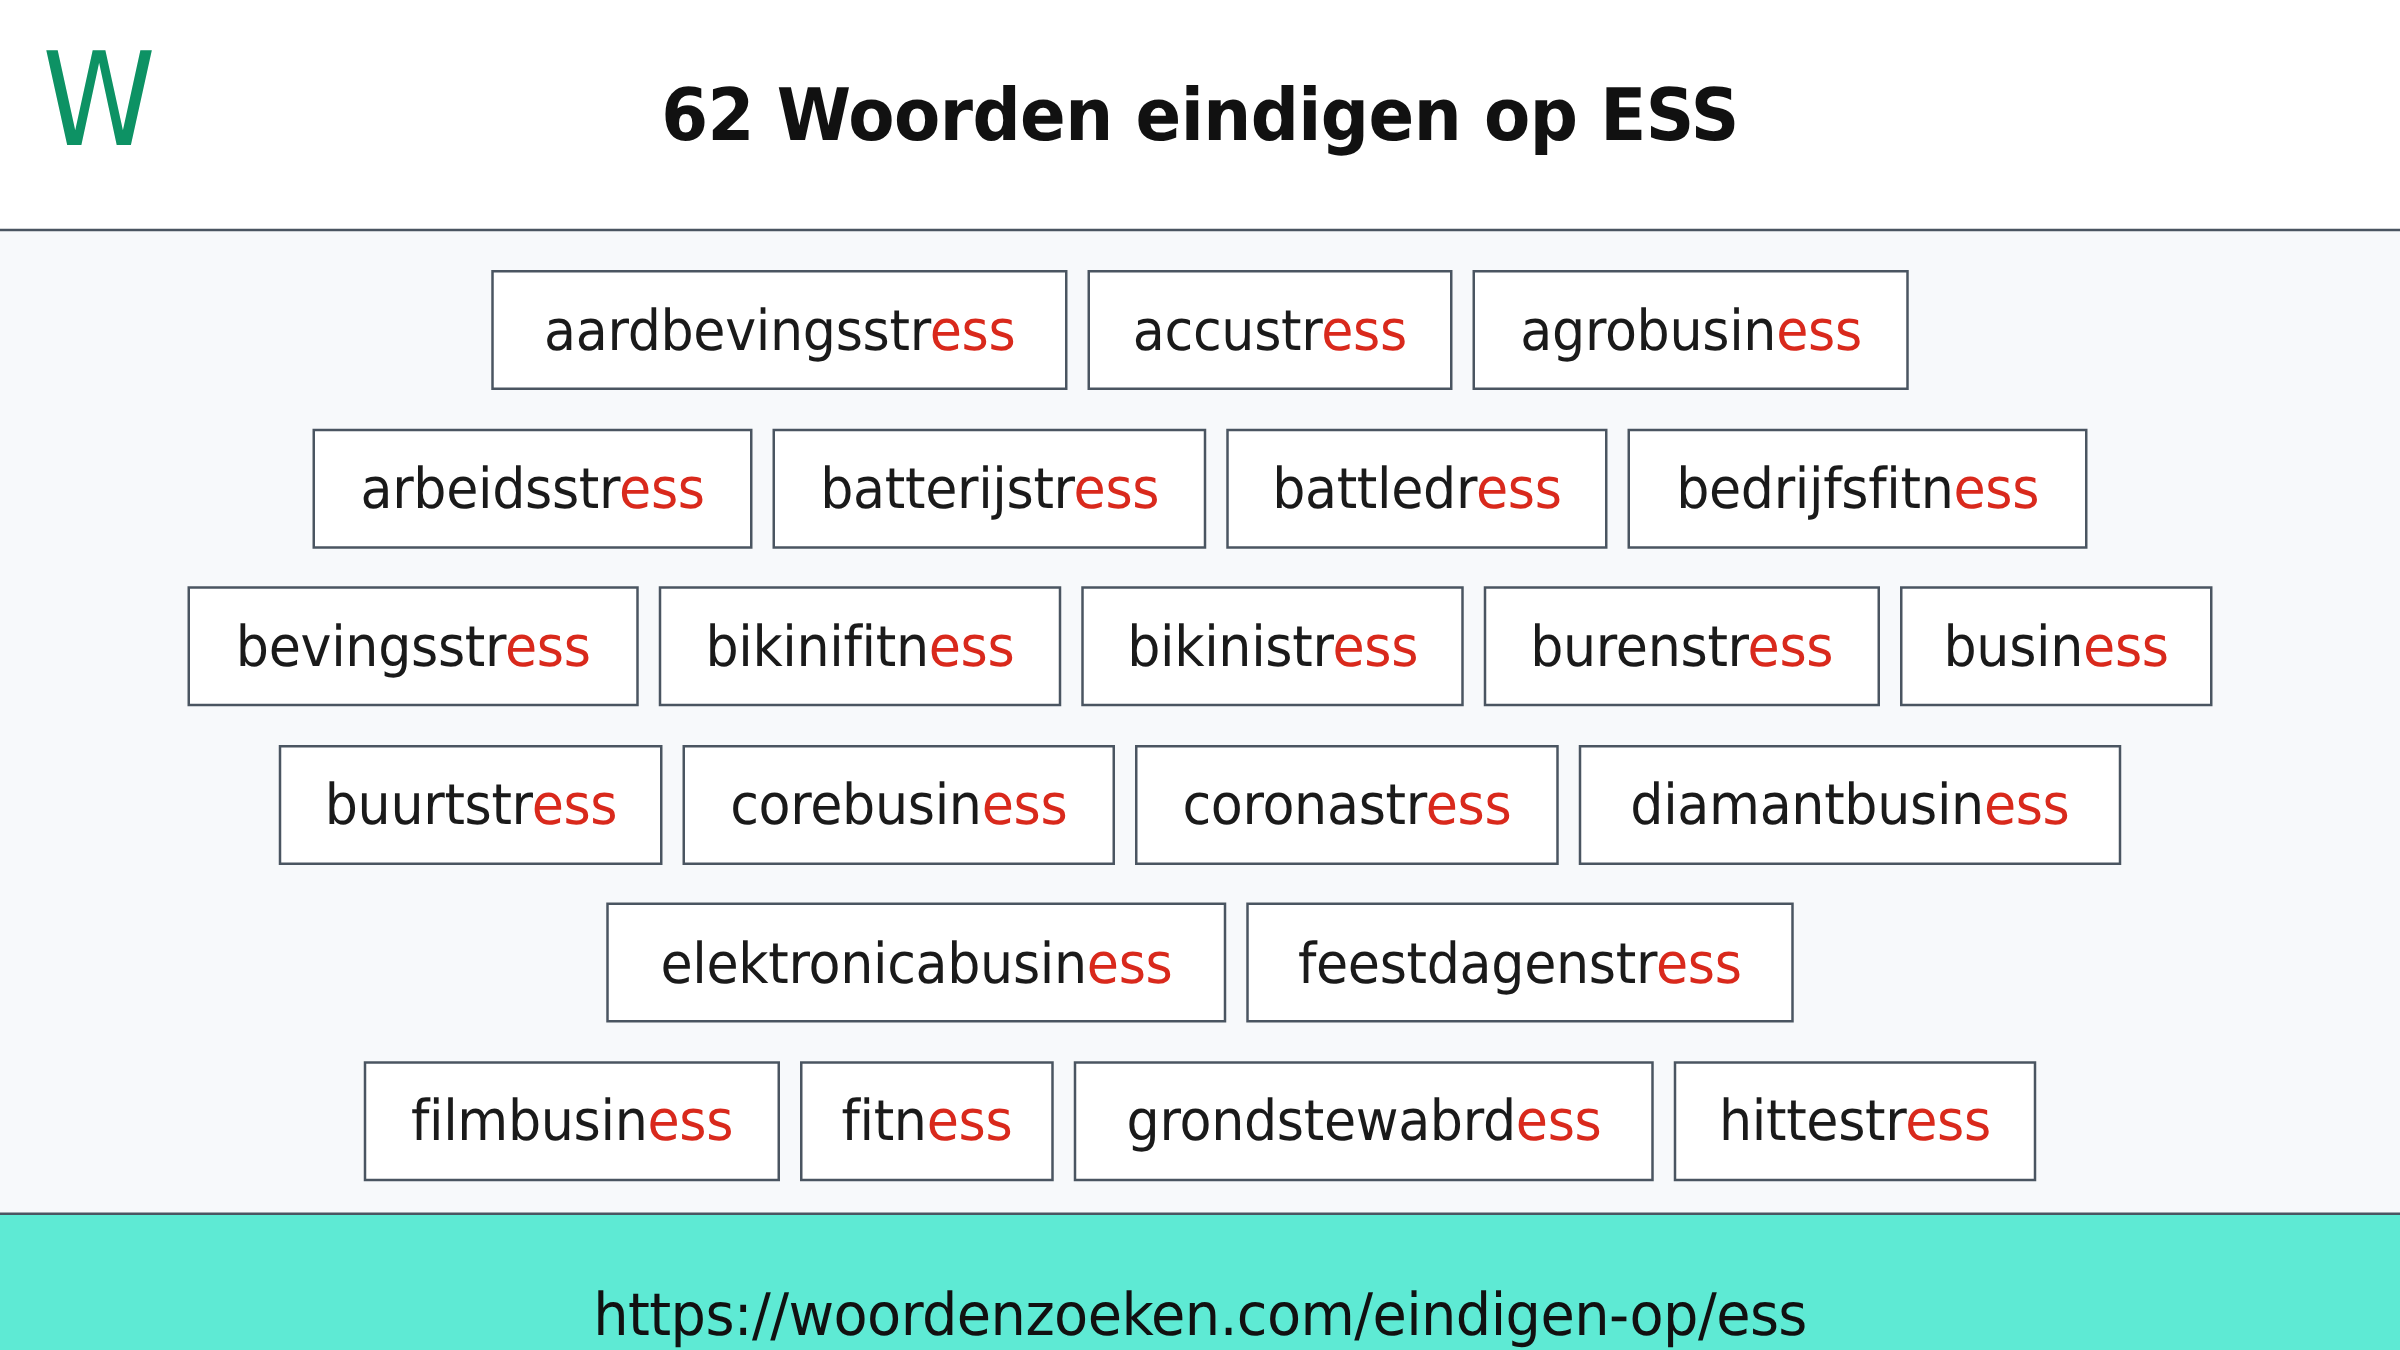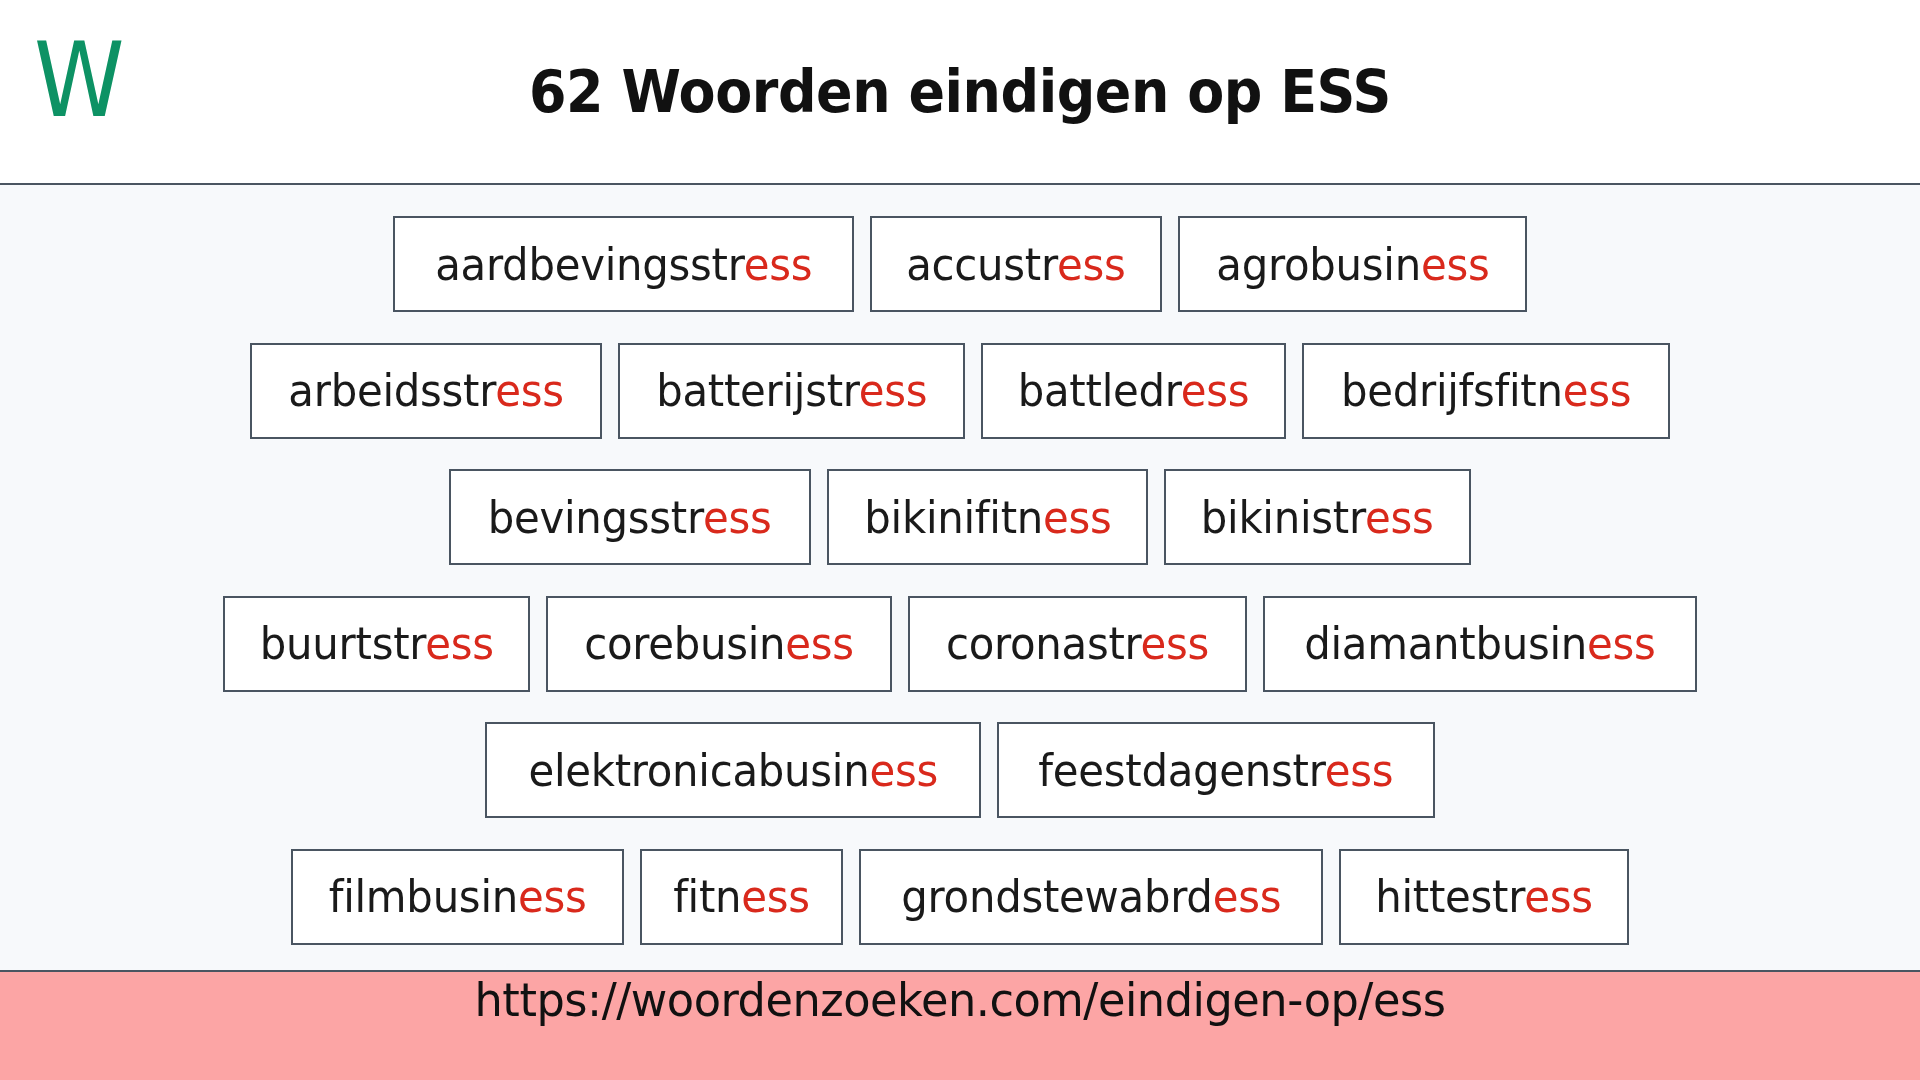--- a/index.html
+++ b/index.html
@@ -109,23 +109,23 @@
   }
   .word-text .suffix {
     color: #d9291c;
   }
 
   
   .footer {
     flex: 0 0 108px;
     height: 108px;
     display: flex;
-    align-items: flex-start;
+    align-items: flex-end;
     justify-content: center;
-    background: #fca5a5;
+    background: #5eead4;
   }
   .footer-url {
     font-family: "DejaVu Sans", sans-serif;
     font-size: 47px;
     color: #111111;
     letter-spacing: -0.5px;
     transform: scaleX(0.95);
   }
 </style>
 </head>
@@ -169,20 +169,26 @@
       <div class="word-row">
         <div class="word-box">
           <span class="word-text"><span class="prefix">bevingsstr</span><span class="suffix">ess</span></span>
         </div>
         <div class="word-box">
           <span class="word-text"><span class="prefix">bikinifitn</span><span class="suffix">ess</span></span>
         </div>
         <div class="word-box">
           <span class="word-text"><span class="prefix">bikinistr</span><span class="suffix">ess</span></span>
         </div>
+        <div class="word-box">
+          <span class="word-text"><span class="prefix">burenstr</span><span class="suffix">ess</span></span>
+        </div>
+        <div class="word-box">
+          <span class="word-text"><span class="prefix">busin</span><span class="suffix">ess</span></span>
+        </div>
       </div>
       <div class="word-row">
         <div class="word-box">
           <span class="word-text"><span class="prefix">buurtstr</span><span class="suffix">ess</span></span>
         </div>
         <div class="word-box">
           <span class="word-text"><span class="prefix">corebusin</span><span class="suffix">ess</span></span>
         </div>
         <div class="word-box">
           <span class="word-text"><span class="prefix">coronastr</span><span class="suffix">ess</span></span>

